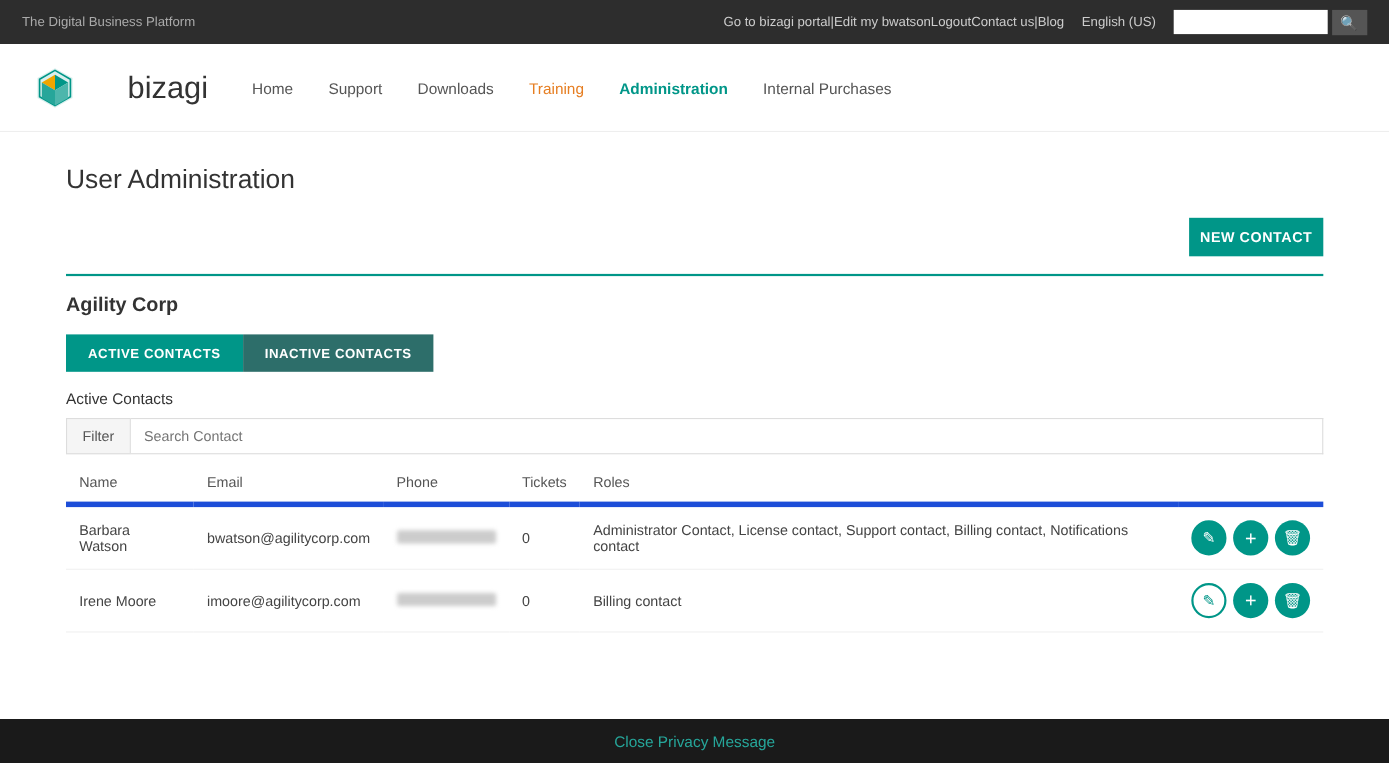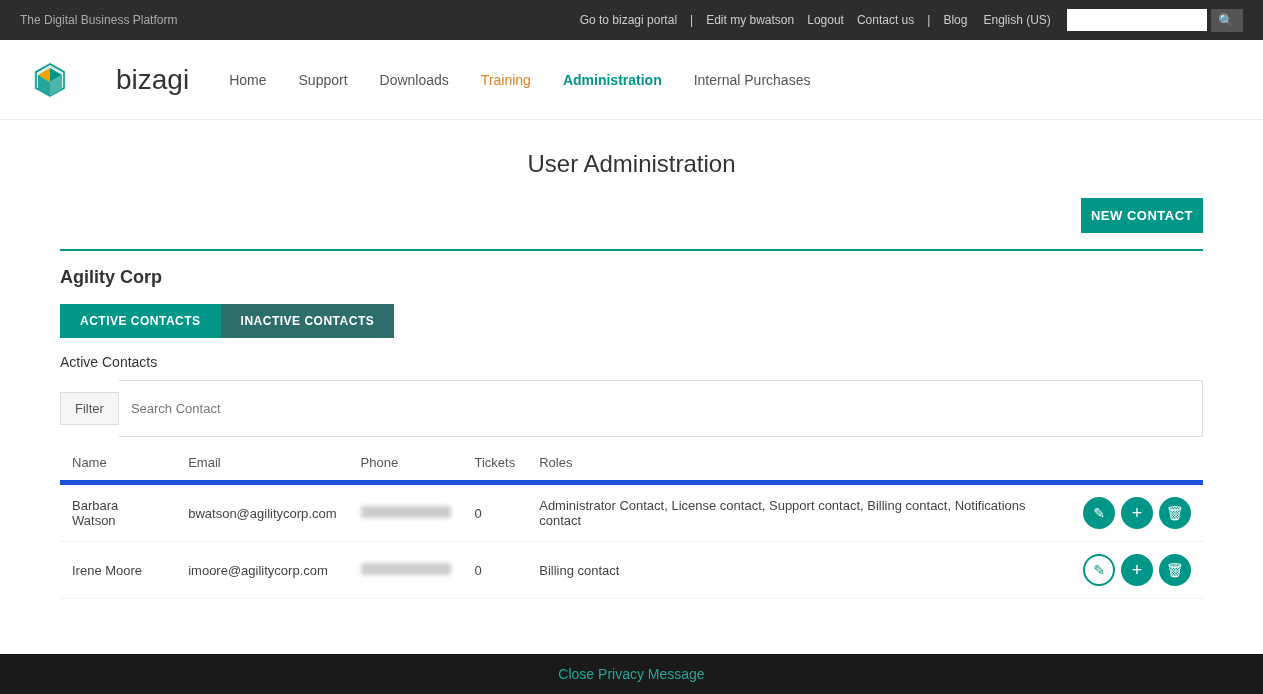--- a/index.html
+++ b/index.html
@@ -10,21 +10,21 @@
       background: #2d2d2d;
       color: #ccc;
       display: flex;
       align-items: center;
       padding: 0 20px;
       height: 40px;
       font-size: 12px;
       gap: 16px;
     }
     .top-bar-left { flex: 1; color: #aaa; font-size: 12px; }
-    .top-bar-links { display: flex; align-items: center; gap: 13px; }
+    .top-bar-links { display: flex; align-items: center; gap: 0; }
     .top-bar-links a, .top-bar-links span { color: #ccc; text-decoration: none; cursor: pointer; font-size: 12px; }
     .top-bar-divider { color: #555; }
     .top-bar-search { display: flex; align-items: center; gap: 4px; }
     .top-bar-search input {
       background: #fff;
       border: none;
       padding: 4px 8px;
       font-size: 12px;
       width: 140px;
       color: #333;
@@ -50,21 +50,21 @@
     .logo-area { display: flex; align-items: center; margin-right: 40px; gap: 38px; }
     .logo-text { font-size: 28px; color: #333; font-weight: 300; margin-left: 8px; }
     .logo-icon { width: 40px; height: 40px; }
     .nav-links { display: flex; gap: 32px; align-items: center; }
     .nav-link { text-decoration: none; font-size: 14px; color: #555; }
     .nav-link.active { color: #009688; font-weight: bold; }
     .nav-link.training { color: #e67e22; }
 
     
     .main-content { padding: 30px 60px; }
-    .page-title { font-size: 24px; font-weight: 300; color: #333; margin-bottom: 20px; text-align: center; }
+    .page-title { font-size: 24px; font-weight: 300; color: #333; margin-bottom: 20px; }
     .new-contact-btn {
       background: #009688;
       color: #fff;
       border: none;
       padding: 10px 10px;
       font-size: 13px;
       font-weight: bold;
       cursor: pointer;
       float: right;
       text-transform: uppercase;
@@ -98,21 +98,21 @@
       padding: 8px 14px;
       font-size: 13px;
       cursor: pointer;
       color: #555;
       margin-right: 0;
     }
     .search-input {
       flex: 1;
       border: 1px solid #ddd;
       border-left: none;
-      padding: 20px 12px;
+      padding: 8px 12px;
       font-size: 13px;
       color: #999;
       outline: none;
     }
 
     
     .contacts-table { width: 100%; border-collapse: collapse; }
     .contacts-table th {
       text-align: left;
       padding: 10px 12px;

